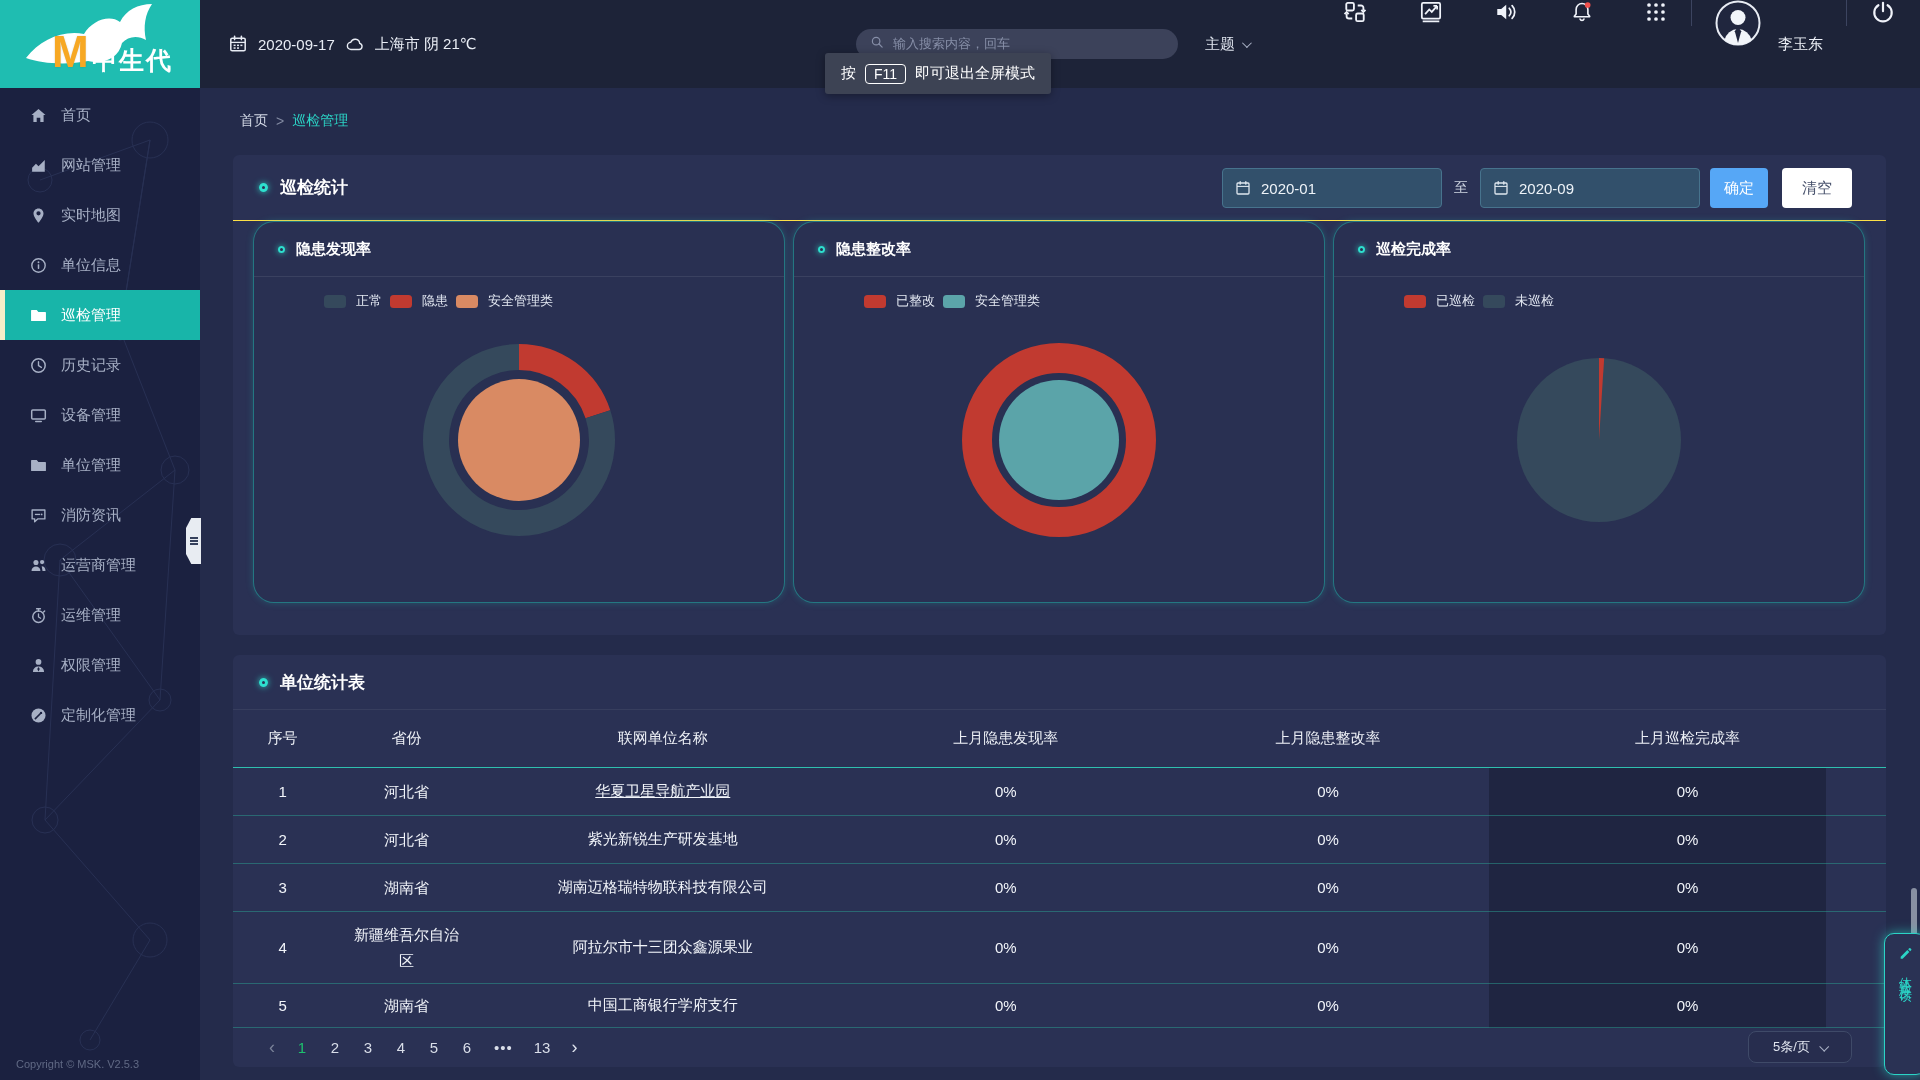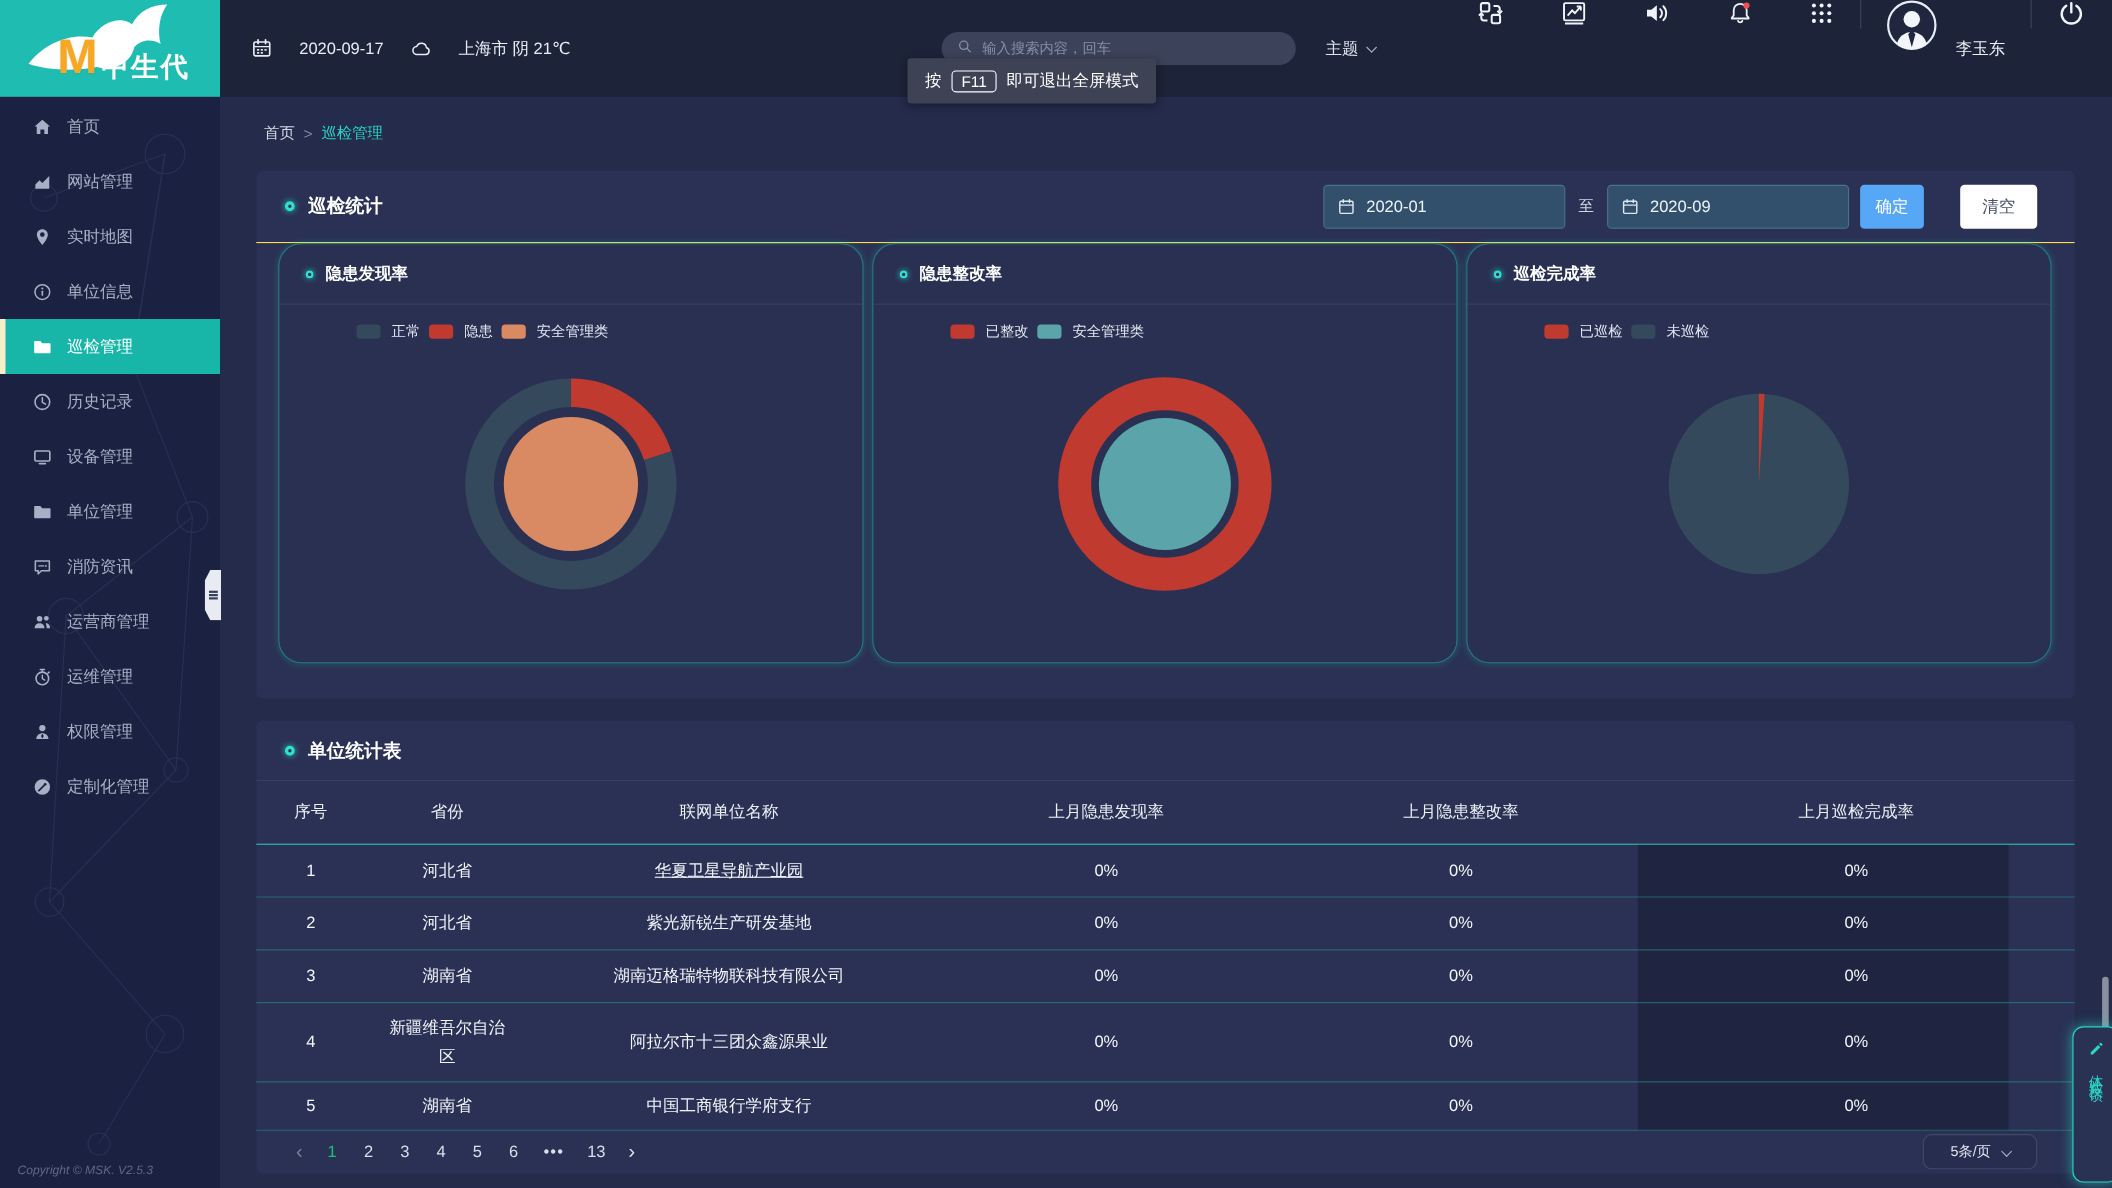--- a/index.html
+++ b/index.html
@@ -14,25 +14,25 @@
   .logo svg { position:absolute; left:18px; top:2px; }
   .logo-m { position:absolute; left:52px; top:30px; font-size:44px; font-weight:bold; color:#f7a823; line-height:1; text-shadow:0 0 2px rgba(0,0,0,.15); }
   .logo-text { position:absolute; left:92px; top:44px; font-size:25px; font-weight:bold; color:#ffffff; letter-spacing:2px; }
   .menu { position:absolute; z-index:2; left:0; top:90px; width:200px; }
   .menu-item { height:50px; display:flex; align-items:center; padding-left:30px; gap:14px;
     color:#a7b0c5; font-size:15px; cursor:pointer; position:relative; }
   .menu-item .mi-icon { width:17px; height:17px; display:flex; }
   .menu-item .mi-icon svg { width:17px; height:17px; }
   .menu-item.active { background:#18b5a9; color:#ffffff; }
   .menu-item.active::before { content:""; position:absolute; left:0; top:0; bottom:0; width:5px; background:#f5eec9; }
-  .copyright { position:absolute; z-index:2; left:16px; bottom:10px; font-size:11px; color:#606984;font-style:italic; }
+  .copyright { position:absolute; z-index:2; left:16px; bottom:10px; font-size:11px; color:#606984; }
 
   
   .topbar { position:absolute; left:200px; top:0; width:1720px; height:88px; background:#1d2338; }
-  .tb-left { position:absolute; left:28px; top:0; height:88px; display:flex; align-items:center; gap:24px; font-size:15px; color:#e8ecf4; }
+  .tb-left { position:absolute; left:28px; top:0; height:88px; display:flex; align-items:center; gap:10px; font-size:15px; color:#e8ecf4; }
   .tb-icon { width:20px; height:20px; display:flex; color:#e8ecf4; }
   .tb-icon svg { width:20px; height:20px; }
   .searchbar { position:absolute; left:656px; top:29px; width:322px; height:30px; border-radius:15px;
     background:#3c425a; display:flex; align-items:center; padding:0 14px; gap:8px; color:#878fa8; font-size:13px; }
   .searchbar svg { width:15px; height:15px; }
   .tb-right-item { position:absolute; top:0; height:88px; display:flex; align-items:center; color:#dfe4ee; }
   .theme { gap:7px; font-size:15px; cursor:pointer; }
   .chev { width:7px; height:7px; border-right:1.6px solid #aab2c6; border-bottom:1.6px solid #aab2c6; transform:rotate(45deg) translateY(-2px); }
   .hicon { width:24px; height:24px; color:#f0f3fa; cursor:pointer; }
   .hicon svg { width:24px; height:24px; }
@@ -55,21 +55,21 @@
   .ring-dot { width:9px; height:9px; border:3px solid #2ee0cf; border-radius:50%; box-shadow:0 0 6px rgba(46,224,207,.85); flex:none; }
   .ring-dot.sm { width:7px; height:7px; border-width:2.5px; }
 
   .controls { position:absolute; right:34px; top:13px; display:flex; align-items:center; gap:10px; }
   .date-input { width:220px; height:40px; background:#32506b; border:1px solid #47738d; border-radius:4px;
     display:flex; align-items:center; padding:0 12px; gap:10px; color:#eef3f8; font-size:15px; cursor:pointer; }
   .date-input svg { width:16px; height:16px; color:#dfe7ef; }
   .to-label { color:#cfd6e2; font-size:14px; margin:0 2px; }
   .btn { height:40px; border:none; border-radius:4px; font-size:15px; cursor:pointer; font-family:inherit; }
   .btn-confirm { width:58px; background:#56a7f6; color:#ffffff; }
-  .btn-clear { width:70px; background:#ffffff; color:#46506b; margin-left:23px; }
+  .btn-clear { width:70px; background:#ffffff; color:#46506b; margin-left:4px; }
 
   .cards { position:absolute; left:0; top:66px; width:100%; height:414px; }
   .chart-card { position:absolute; top:-2px; width:532px; height:382px; background:#293052;
     border:1px solid rgba(32,178,170,.55); border-radius:4px; box-shadow:0 0 7px rgba(32,178,170,.30); }
   .chart-card { top:0;border-radius:21px; }
   .cc-0 { left:20px; } .cc-1 { left:560px; } .cc-2 { left:1100px; }
   .card-head { height:55px; border-bottom:1px solid #3a4160; display:flex; align-items:center; padding-left:24px; gap:11px; }
   .card-head h3 { font-size:15px; color:#ffffff; font-weight:bold; }
   .legend { position:absolute; left:70px; top:70px; display:flex; flex-direction:row; gap:8px; }
   .lg-item { display:flex; align-items:center; gap:10px; cursor:pointer; }

